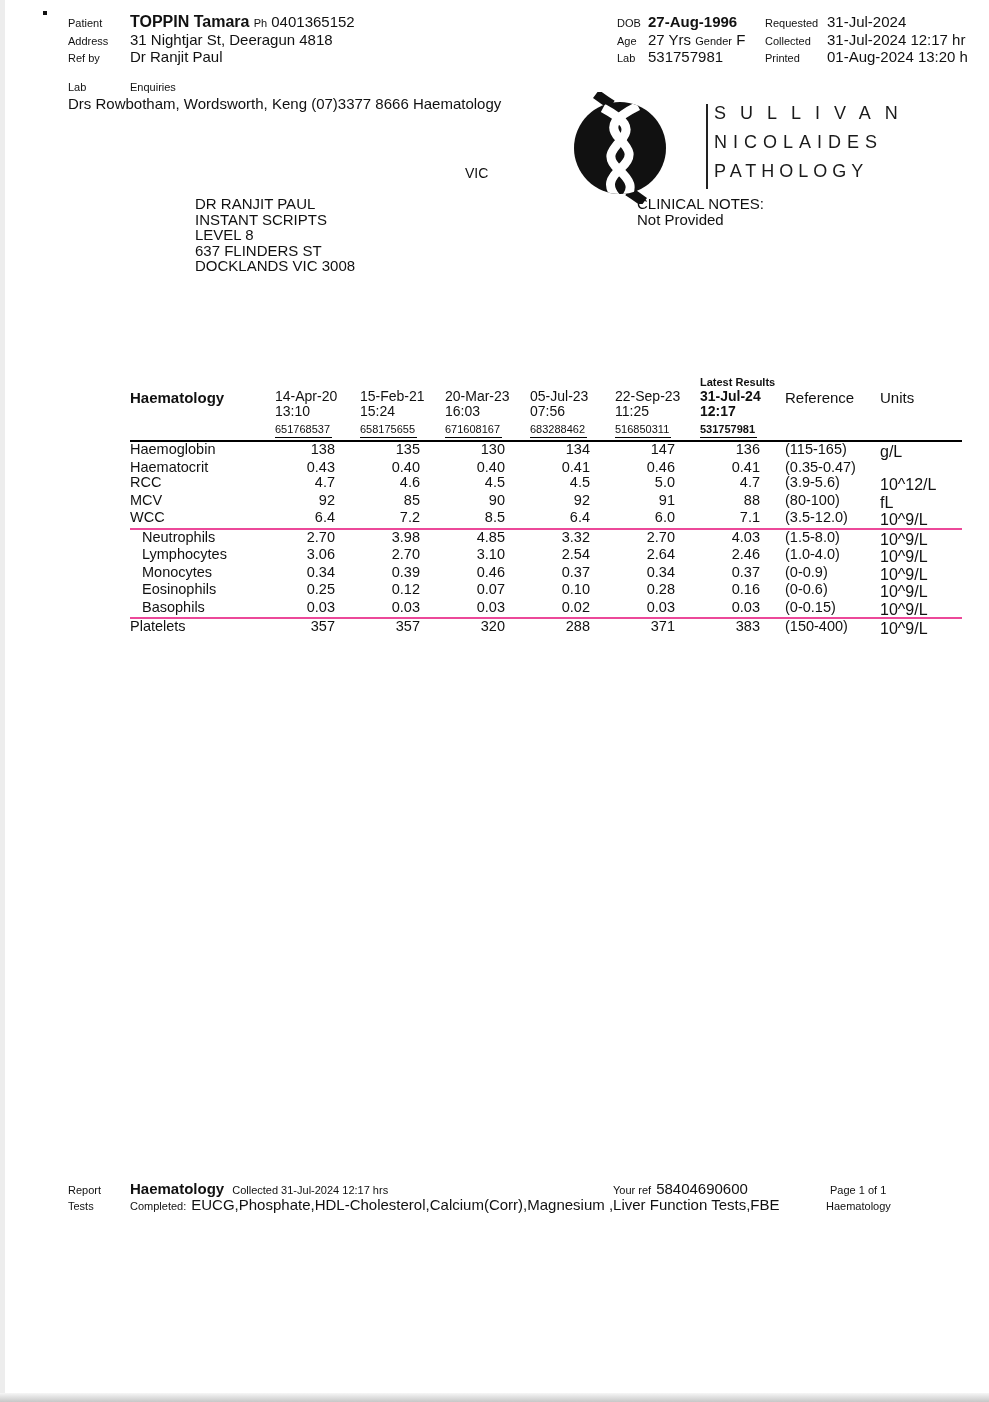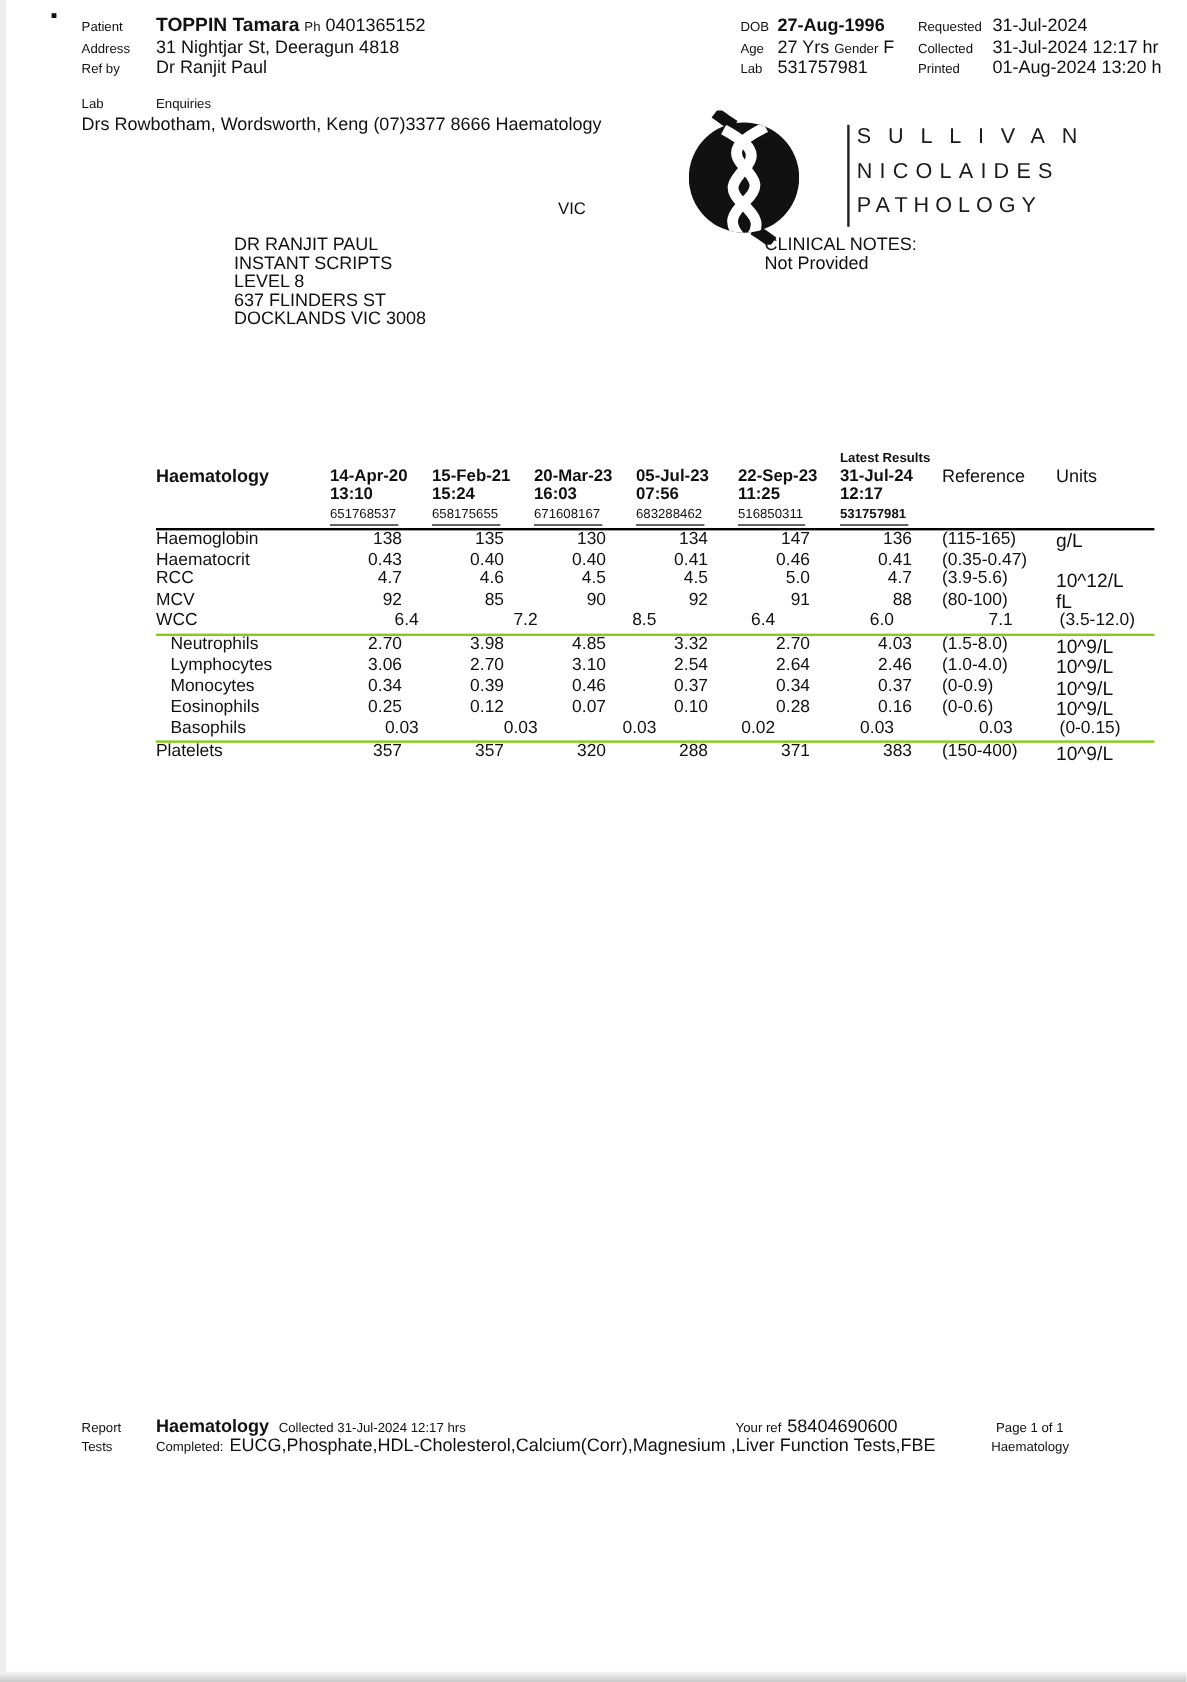--- a/index.html
+++ b/index.html
@@ -38,30 +38,30 @@
 
   .addr-line { font-size:15px; line-height:15.5px; white-space:nowrap; }
 
   
   .rtable { position:absolute; left:130px; top:376px; width:832px;
             --cols:145px 85px 85px 85px 85px 85px 85px 95px 82px; }
   .thead { display:grid; grid-template-columns:var(--cols); align-items:end;
            border-bottom:2px solid #000; padding-bottom:2px; }
   .hcell { position:relative; }
   .table-title { font-size:15px; font-weight:bold; margin-bottom:32px; }
-  .hdate, .htime { font-size:14px; line-height:15px; white-space:nowrap;font-weight:bold; }
+  .hdate, .htime { font-size:14px; line-height:15px; white-space:nowrap; }
   .haccession { line-height:14px; margin-top:2px; }
   .acc-underline { display:inline-block; font-size:11px; border-bottom:1px solid #000;
                    padding:0 2px 1px 0; }
   .latest-label { font-size:11px; font-weight:bold; line-height:13px; white-space:nowrap; }
   .hmeta { font-size:15px; margin-bottom:32px; }
   .latest .hdate, .latest .htime, .latest .acc-underline { font-weight:bold; }
 
   .trow { display:grid; grid-template-columns:var(--cols); line-height:15.5px; }
-  .trow.section-end { border-bottom:2px solid #84cc16;gap:14px; }
+  .trow.section-end { border-bottom:2px solid #ec4899; }
   .tname { font-size:14.5px; white-space:nowrap; }
   .tname.indent { padding-left:12px; }
   .tval { font-size:14.5px; text-align:right; padding-right:25px; }
   .tref { font-size:14.5px; white-space:nowrap; }
   .tunits { font-size:16px; padding-top:2px; white-space:nowrap; }
 
   
   .baseline { display:flex; align-items:baseline; }
   .fnote { font-size:11px; margin-left:8px; }
 </style>

